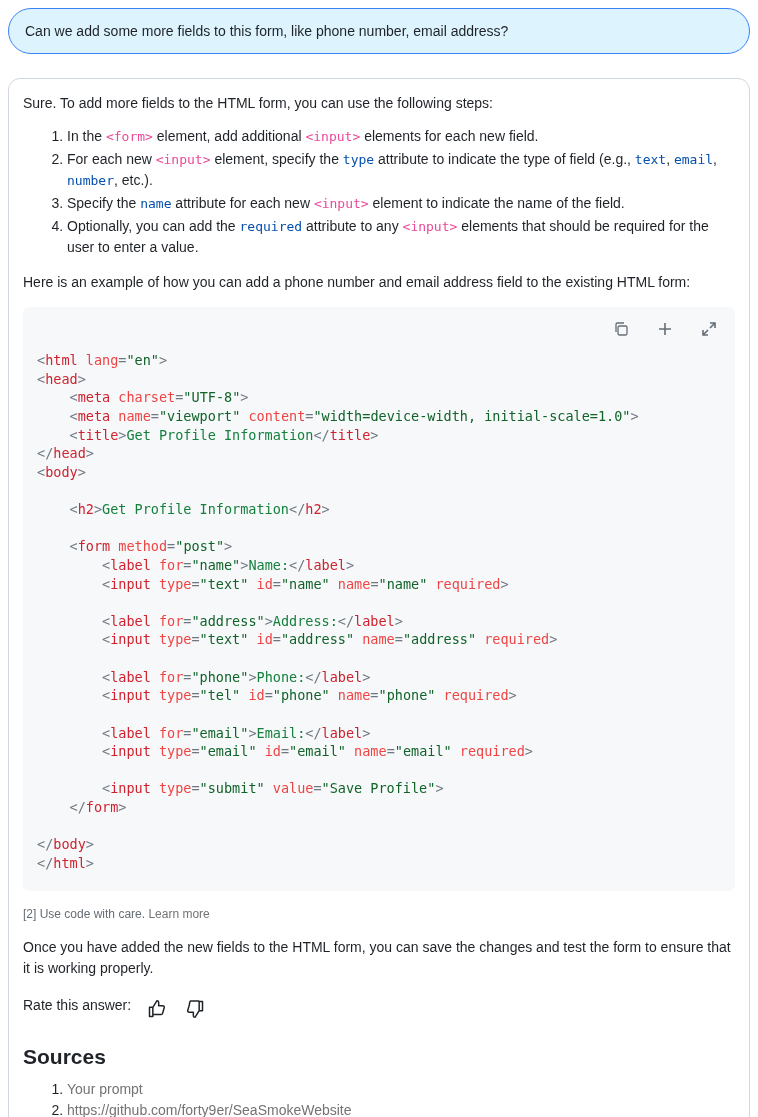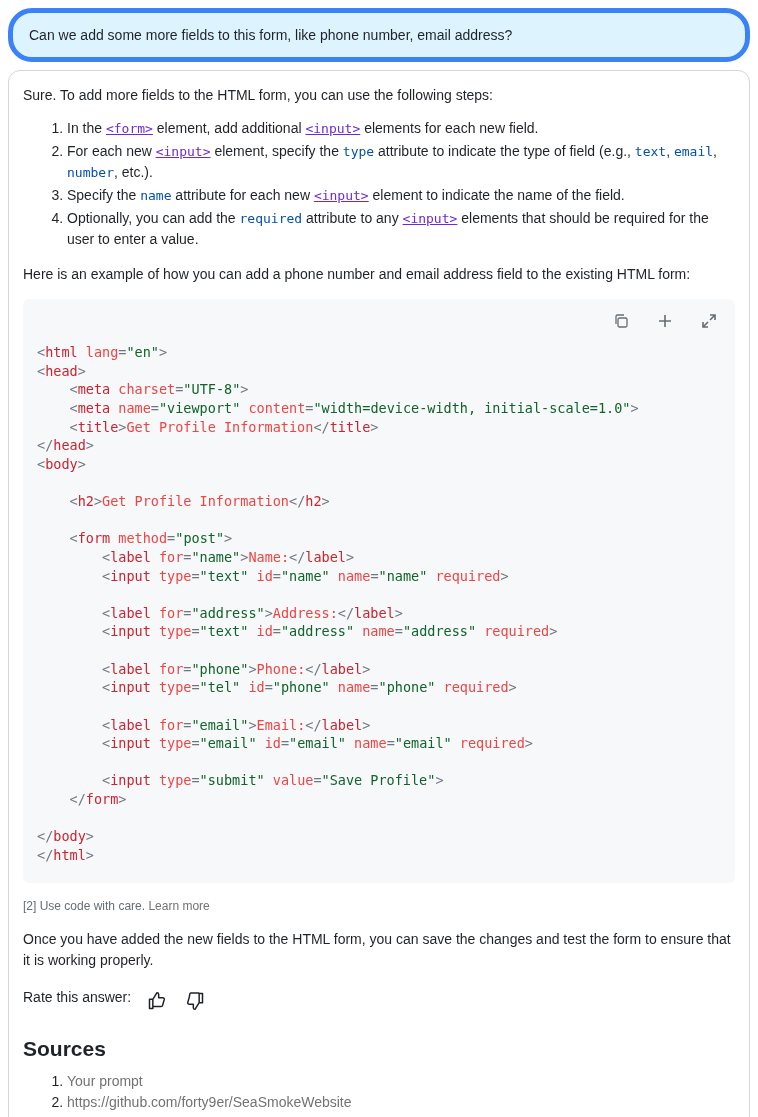--- a/index.html
+++ b/index.html
@@ -6,39 +6,39 @@
   body {
     font-family: -apple-system, BlinkMacSystemFont, "Segoe UI", Helvetica, Arial, sans-serif;
     background: #ffffff;
     padding: 8px;
     font-size: 14px;
     color: #1f2328;
     width: 758px;
   }
   .user-bubble {
     background: #ddf4ff;
-    border: 5px solid #3b82f6;
+    border: 1px solid #3b82f6;
     border-radius: 24px;
     padding: 14px 16px;
-    margin-bottom: 8px;
+    margin-bottom: 24px;
   }
   .response-card {
     border: 1px solid #d0d7de;
     border-radius: 12px;
     padding: 14px 14px 20px 14px;
   }
   .intro { margin-bottom: 12px; line-height: 1.5; }
   ol.steps { margin-left: 44px; margin-bottom: 14px; line-height: 1.5; }
   ol.steps li { margin-bottom: 2px; }
   ol.sources { margin-left: 44px; line-height: 1.5; }
   .cfont {
     font-family: ui-monospace, SFMono-Regular, "SF Mono", Menlo, Consolas, monospace;
     font-size: 13px;
   }
-  .ic-tag { color: #6d28d9; text-decoration: underline; }
+  .ic-tag { color: #ec4899; }
   .ic-attr { color: #0550ae; }
   .followup { margin: 14px 0; line-height: 1.5; }
   .code-block {
     background: #f6f8fa;
     border-radius: 6px;
     margin: 8px 0 16px 0;
     position: relative;
   }
   .code-toolbar {
     display: flex;
@@ -61,21 +61,21 @@
     font-size: 13.5px;
     line-height: 1.38;
     padding: 10px 14px 18px 14px;
     overflow-x: auto;
     white-space: pre;
   }
   .tok-tag { color: #cf222e; }
   .tok-attr { color: #ef4444; }
   .tok-str { color: #116329; }
   .tok-punc { color: #6e7781; }
-  .tok-text { color: #ef4444; }
+  .tok-text { color: #15803d; }
   .disclaimer {
     font-size: 12px;
     color: #656d76;
     margin: 8px 0 16px 0;
   }
   .disclaimer .ref { color: #656d76; }
   .link { color: #737373; text-decoration: none; cursor: pointer; }
   .rate-row {
     display: flex;
     align-items: flex-start;

